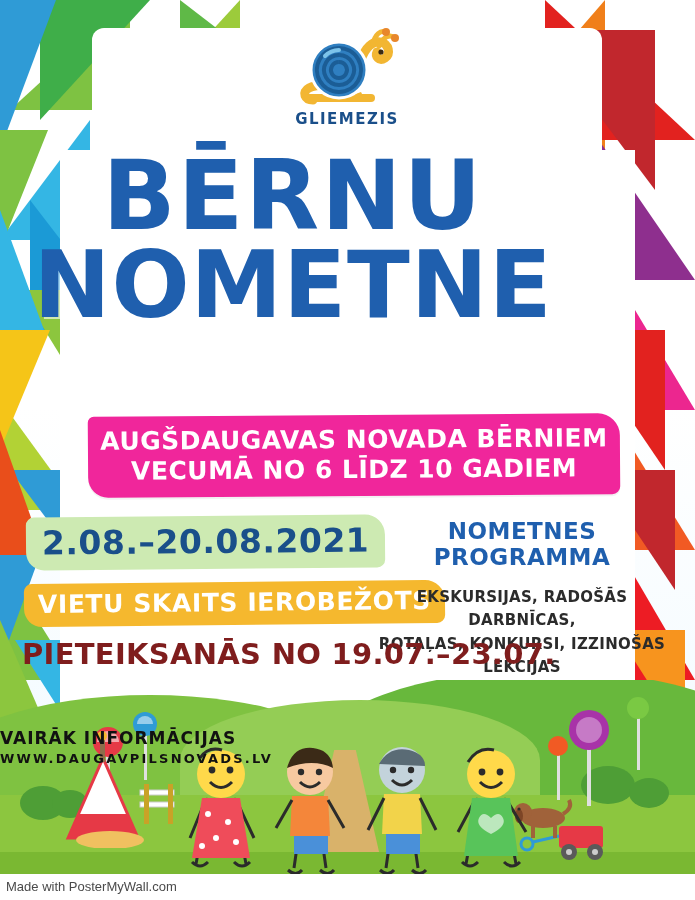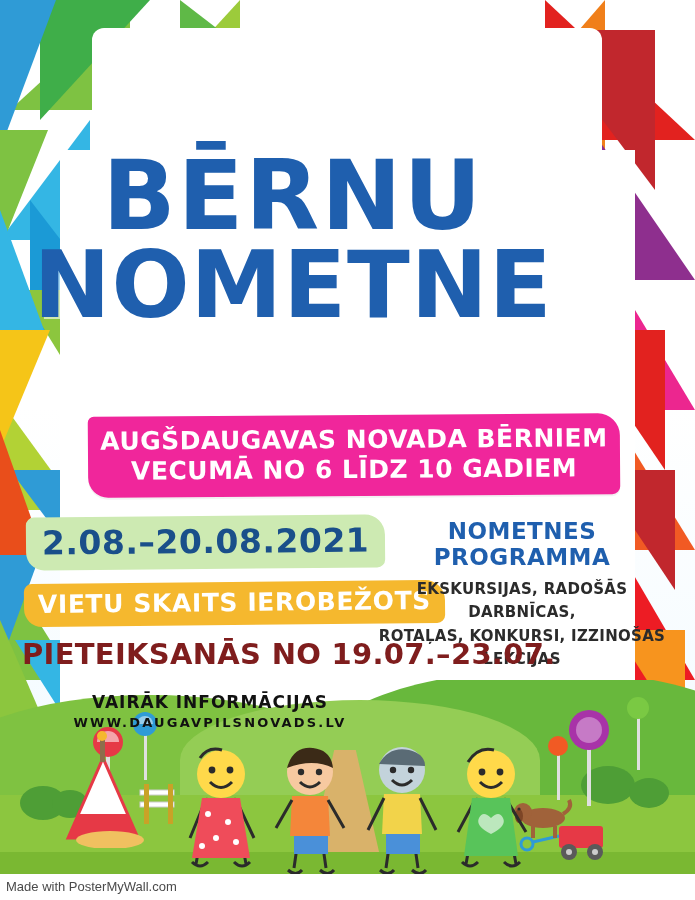--- a/index.html
+++ b/index.html
@@ -191,21 +191,21 @@
     width: 320px;
     z-index: 12;
     text-align: center;
   }
   .program-title {
     font-family: "DejaVu Sans", sans-serif;
     font-weight: bold;
     font-size: 23px;
     color: #1f5fae;
     letter-spacing: 0.5px;
-    margin-bottom: 8px;
+    margin-bottom: 16px;
   }
   .program-list {
     font-family: "DejaVu Sans", sans-serif;
     font-weight: bold;
     font-size: 15px;
     color: #2b2b2b;
     line-height: 1.55;
     letter-spacing: 0.3px;
   }
 
@@ -217,23 +217,22 @@
     font-family: "DejaVu Sans", sans-serif;
     font-weight: bold;
     font-size: 29px;
     color: #7f1d1d;
     letter-spacing: 0.3px;
   }
 
   
   .moreinfo {
     position: absolute;
-    left: 0; top: 692px;
+    left: 0; top: 728px;
     width: 420px;
-    text-align: center;
     z-index: 12;
   }
   .moreinfo .mi-title {
     font-family: "DejaVu Sans", sans-serif;
     font-weight: bold;
     font-size: 17px;
     color: #111111;
     letter-spacing: 1px;
   }
   .moreinfo .mi-url {
@@ -349,20 +348,40 @@
   <div class="shard l2"></div>
   <div class="shard l3"></div>
   <div class="shard l4"></div>
   <div class="shard l5"></div>
   <div class="shard l6"></div>
   <div class="shard l7"></div>
 
   <div class="center-mask"></div>
   <div class="center-mask2"></div>
 
+  <div class="logo">
+    <svg width="104" height="88" viewBox="0 0 104 88">
+
+      <path d="M18 74 C10 74 6 66 14 62 C22 58 34 60 44 58 C56 55 62 46 66 34 C70 22 78 14 86 16 C94 18 96 28 90 32 C84 36 80 30 82 26" fill="none" stroke="#f2b632" stroke-width="9" stroke-linecap="round"></path>
+      <path d="M14 74 C34 74 52 72 66 66 L70 74 Z" fill="#f2b632"></path>
+      <rect x="10" y="68" width="70" height="8" rx="4" fill="#f2b632"></rect>
+
+      <path d="M84 20 C88 10 96 8 99 12" fill="none" stroke="#f2b632" stroke-width="5" stroke-linecap="round"></path>
+      <circle cx="100" cy="12" r="4" fill="#e8872b"></circle>
+      <path d="M78 18 C80 8 86 4 90 6" fill="none" stroke="#f2b632" stroke-width="5" stroke-linecap="round"></path>
+      <circle cx="91" cy="6" r="4" fill="#e8872b"></circle>
+
+      <circle cx="86" cy="26" r="2.6" fill="#3b2a12"></circle>
+
+      <circle cx="44" cy="44" r="28" fill="#2f7fc1" stroke="#ffffff" stroke-width="3"></circle>
+      <path d="M44 44 m0 -22 a22 22 0 1 1 -0.1 0 M44 44 m0 -15 a15 15 0 1 0 0.1 0 M44 44 m0 -8 a8 8 0 1 1 -0.1 0" fill="none" stroke="#1b5d96" stroke-width="4"></path>
+      <path d="M30 30 a20 20 0 0 1 14 -6" fill="none" stroke="#7cc3ea" stroke-width="4" stroke-linecap="round"></path>
+    </svg>
+    <div class="logo-text">GLIEMEZIS</div>
+  </div>
 
   <div class="headline">
     <div class="line line1">BĒRNU</div>
     <div class="line line2">NOMETNE</div>
   </div>
 
   <div class="pink-banner">
     <div>AUGŠDAUGAVAS NOVADA BĒRNIEM</div>
     <div>VECUMĀ NO 6 LĪDZ 10 GADIEM</div>
   </div>

